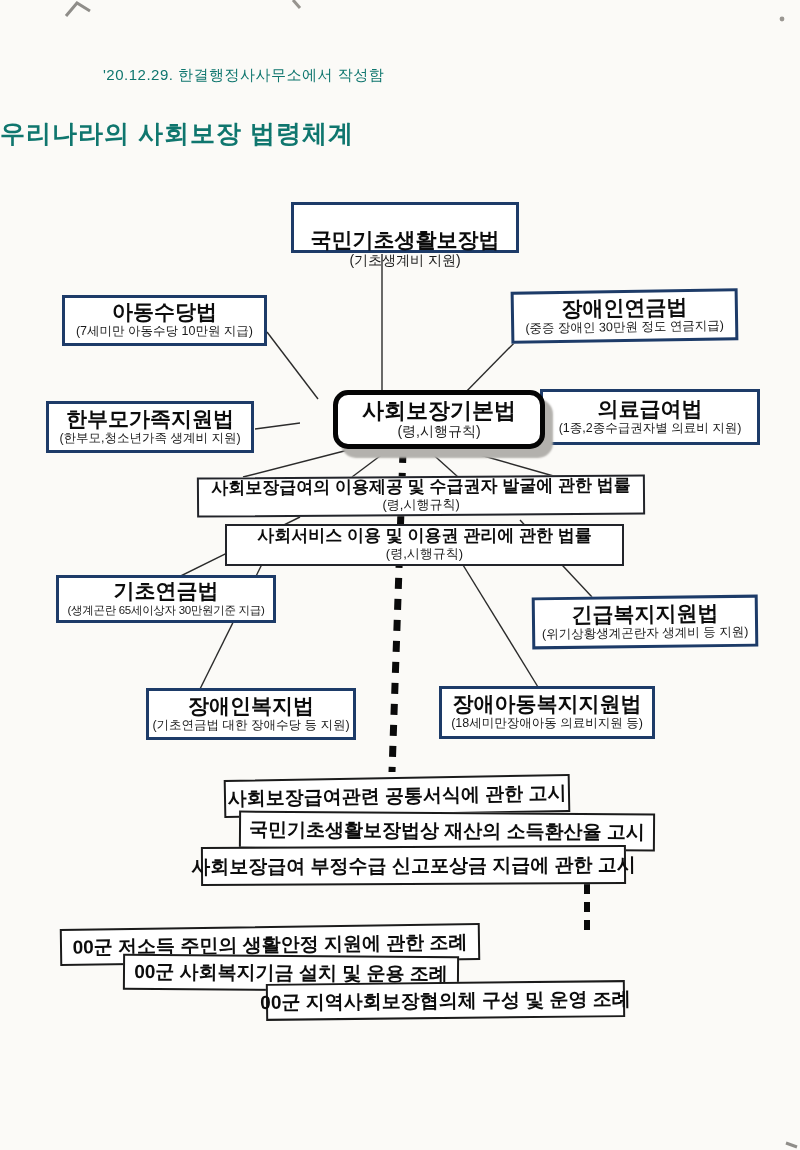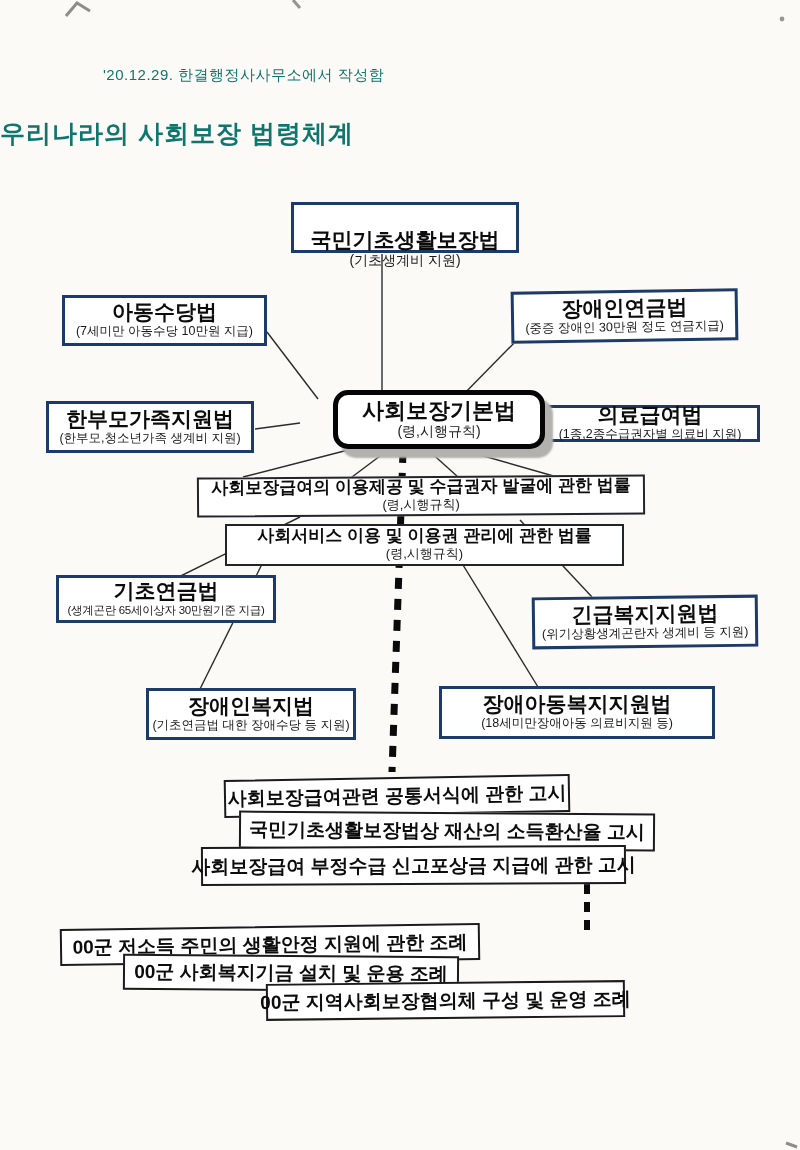--- a/index.html
+++ b/index.html
@@ -97,21 +97,21 @@
   <div class="law-box" style="left:46px;top:401px;width:208px;height:52px;">
     <div class="law-title">한부모가족지원법</div>
     <div class="law-sub">(한부모,청소년가족 생계비 지원)</div>
   </div>
 
   <div class="law-box center-box" style="left:289px;top:390px;width:212px;height:59px;margin-left:44px;">
     <div class="law-title">사회보장기본법</div>
     <div class="law-sub">(령,시행규칙)</div>
   </div>
 
-  <div class="law-box" style="left:540px;top:405px;width:220px;height:37px;">
+  <div class="law-box" style="left:540px;top:389px;width:220px;height:56px;">
     <div class="law-title">의료급여법</div>
     <div class="law-sub">(1종,2종수급권자별 의료비 지원)</div>
   </div>
 
   <div class="law-box wide-box" style="left:197px;top:476px;width:448px;height:40px;transform:rotate(-0.4deg);">
     <div class="law-title">사회보장급여의 이용제공 및 수급권자 발굴에 관한 법률</div>
     <div class="law-sub">(령,시행규칙)</div>
   </div>
 
   <div class="law-box wide-box" style="left:225px;top:524px;width:399px;height:42px;">
@@ -127,21 +127,21 @@
   <div class="law-box" style="left:532px;top:596px;width:226px;height:52px;transform:rotate(-0.7deg);">
     <div class="law-title">긴급복지지원법</div>
     <div class="law-sub">(위기상황생계곤란자 생계비 등 지원)</div>
   </div>
 
   <div class="law-box" style="left:146px;top:688px;width:210px;height:52px;">
     <div class="law-title">장애인복지법</div>
     <div class="law-sub">(기초연금법 대한 장애수당 등 지원)</div>
   </div>
 
-  <div class="law-box" style="left:439px;top:686px;width:276px;height:53px;">
+  <div class="law-box" style="left:439px;top:686px;width:216px;height:53px;">
     <div class="law-title">장애아동복지지원법</div>
     <div class="law-sub">(18세미만장애아동 의료비지원 등)</div>
   </div>
 
   <div class="plain-box" style="left:224px;top:777px;width:346px;height:38px;transform:rotate(-1deg);">사회보장급여관련 공통서식에 관한 고시</div>
   <div class="plain-box" style="left:239px;top:812px;width:416px;height:38px;transform:rotate(0.4deg);">국민기초생활보장법상 재산의 소득환산율 고시</div>
   <div class="plain-box" style="left:201px;top:846px;width:425px;height:39px;transform:rotate(-0.3deg);">사회보장급여 부정수급 신고포상금 지급에 관한 고시</div>
 
   <div class="plain-box" style="left:60px;top:926px;width:420px;height:37px;transform:rotate(-0.8deg);">00군 저소득 주민의 생활안정 지원에 관한 조례</div>
   <div class="plain-box" style="left:123px;top:955px;width:336px;height:36px;transform:rotate(0.4deg);">00군 사회복지기금 설치 및 운용 조례</div>

